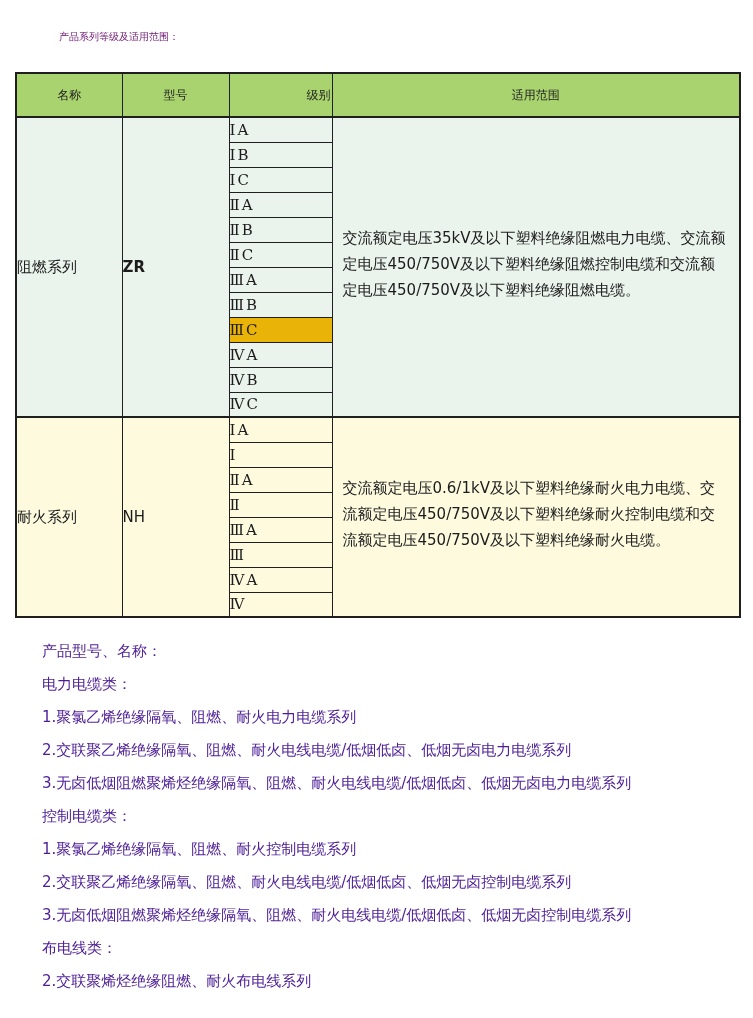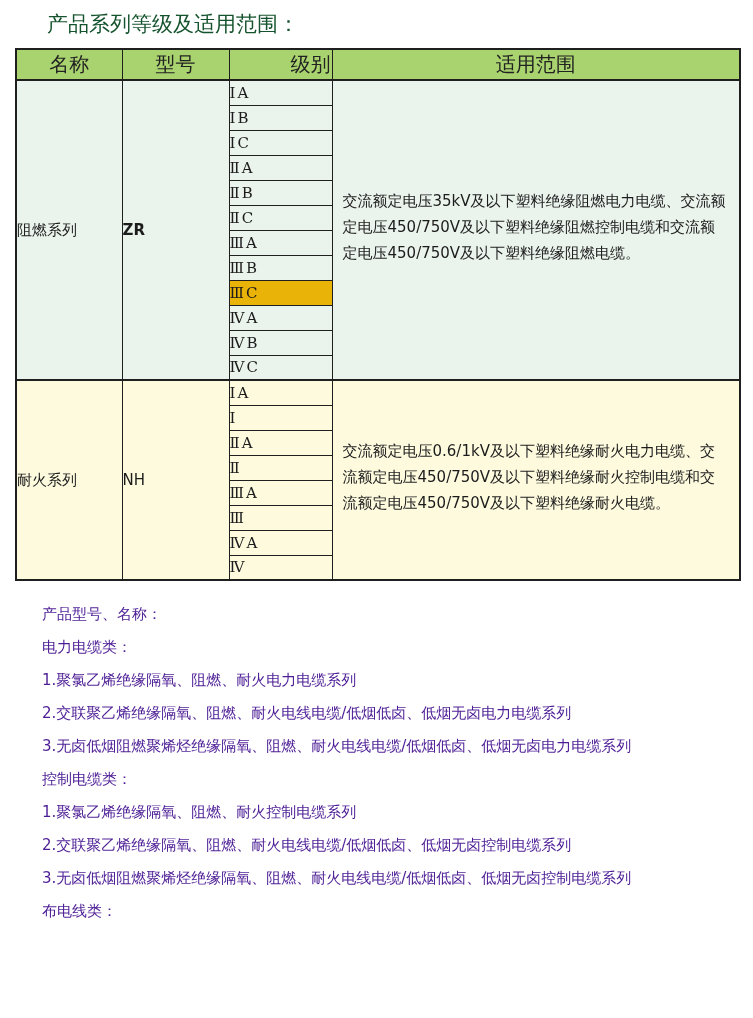--- a/index.html
+++ b/index.html
@@ -7,37 +7,37 @@
     margin: 0; padding: 0;
     width: 753px; height: 1018px;
     background: #ffffff;
     font-family: "DejaVu Sans", "Liberation Sans", sans-serif;
     color: #333333;
     -webkit-font-smoothing: antialiased;
   }
   .page { position: relative; width: 753px; height: 1018px; overflow: hidden; }
 
   .doc-title {
-    margin: 4px;
+    margin: 16px;
     padding: 11px 0 10px 43px;
-    font-size: 21px;
+    font-size: 10px;
     line-height: 19px;
-    color: #14532d;
+    color: #701a75;
   }
 
   table.spec-table {
     border-collapse: collapse;
     table-layout: fixed;
     margin-left: 15px;
     width: 724px;
     border: 2px solid #1f1f1f;
   }
   table.spec-table th {
-    height: 30px;
-    font-size: 20px;
+    height: 44px;
+    font-size: 12px;
     font-weight: normal;
     text-align: center;
     vertical-align: middle;
     border: 1px solid #1f1f1f;
     border-bottom: 2px solid #1f1f1f;
     color: #222222;
   }
   table.spec-table td {
     border: 1px solid #1f1f1f;
     vertical-align: middle;
@@ -165,15 +165,16 @@
     <p class="note-line">产品型号、名称：</p>
   <p class="note-line">电力电缆类：</p>
       <p class="note-line">1.聚氯乙烯绝缘隔氧、阻燃、耐火电力电缆系列</p>
       <p class="note-line">2.交联聚乙烯绝缘隔氧、阻燃、耐火电线电缆/低烟低卤、低烟无卤电力电缆系列</p>
       <p class="note-line">3.无卤低烟阻燃聚烯烃绝缘隔氧、阻燃、耐火电线电缆/低烟低卤、低烟无卤电力电缆系列</p>
       <p class="note-line">控制电缆类：</p>
       <p class="note-line">1.聚氯乙烯绝缘隔氧、阻燃、耐火控制电缆系列</p>
       <p class="note-line">2.交联聚乙烯绝缘隔氧、阻燃、耐火电线电缆/低烟低卤、低烟无卤控制电缆系列</p>
       <p class="note-line">3.无卤低烟阻燃聚烯烃绝缘隔氧、阻燃、耐火电线电缆/低烟低卤、低烟无卤控制电缆系列</p>
       <p class="note-line">布电线类：</p>
+      <p class="note-line">2.交联聚烯烃绝缘阻燃、耐火布电线系列</p>
     </div>
 
 </div>
 
 </body></html>

